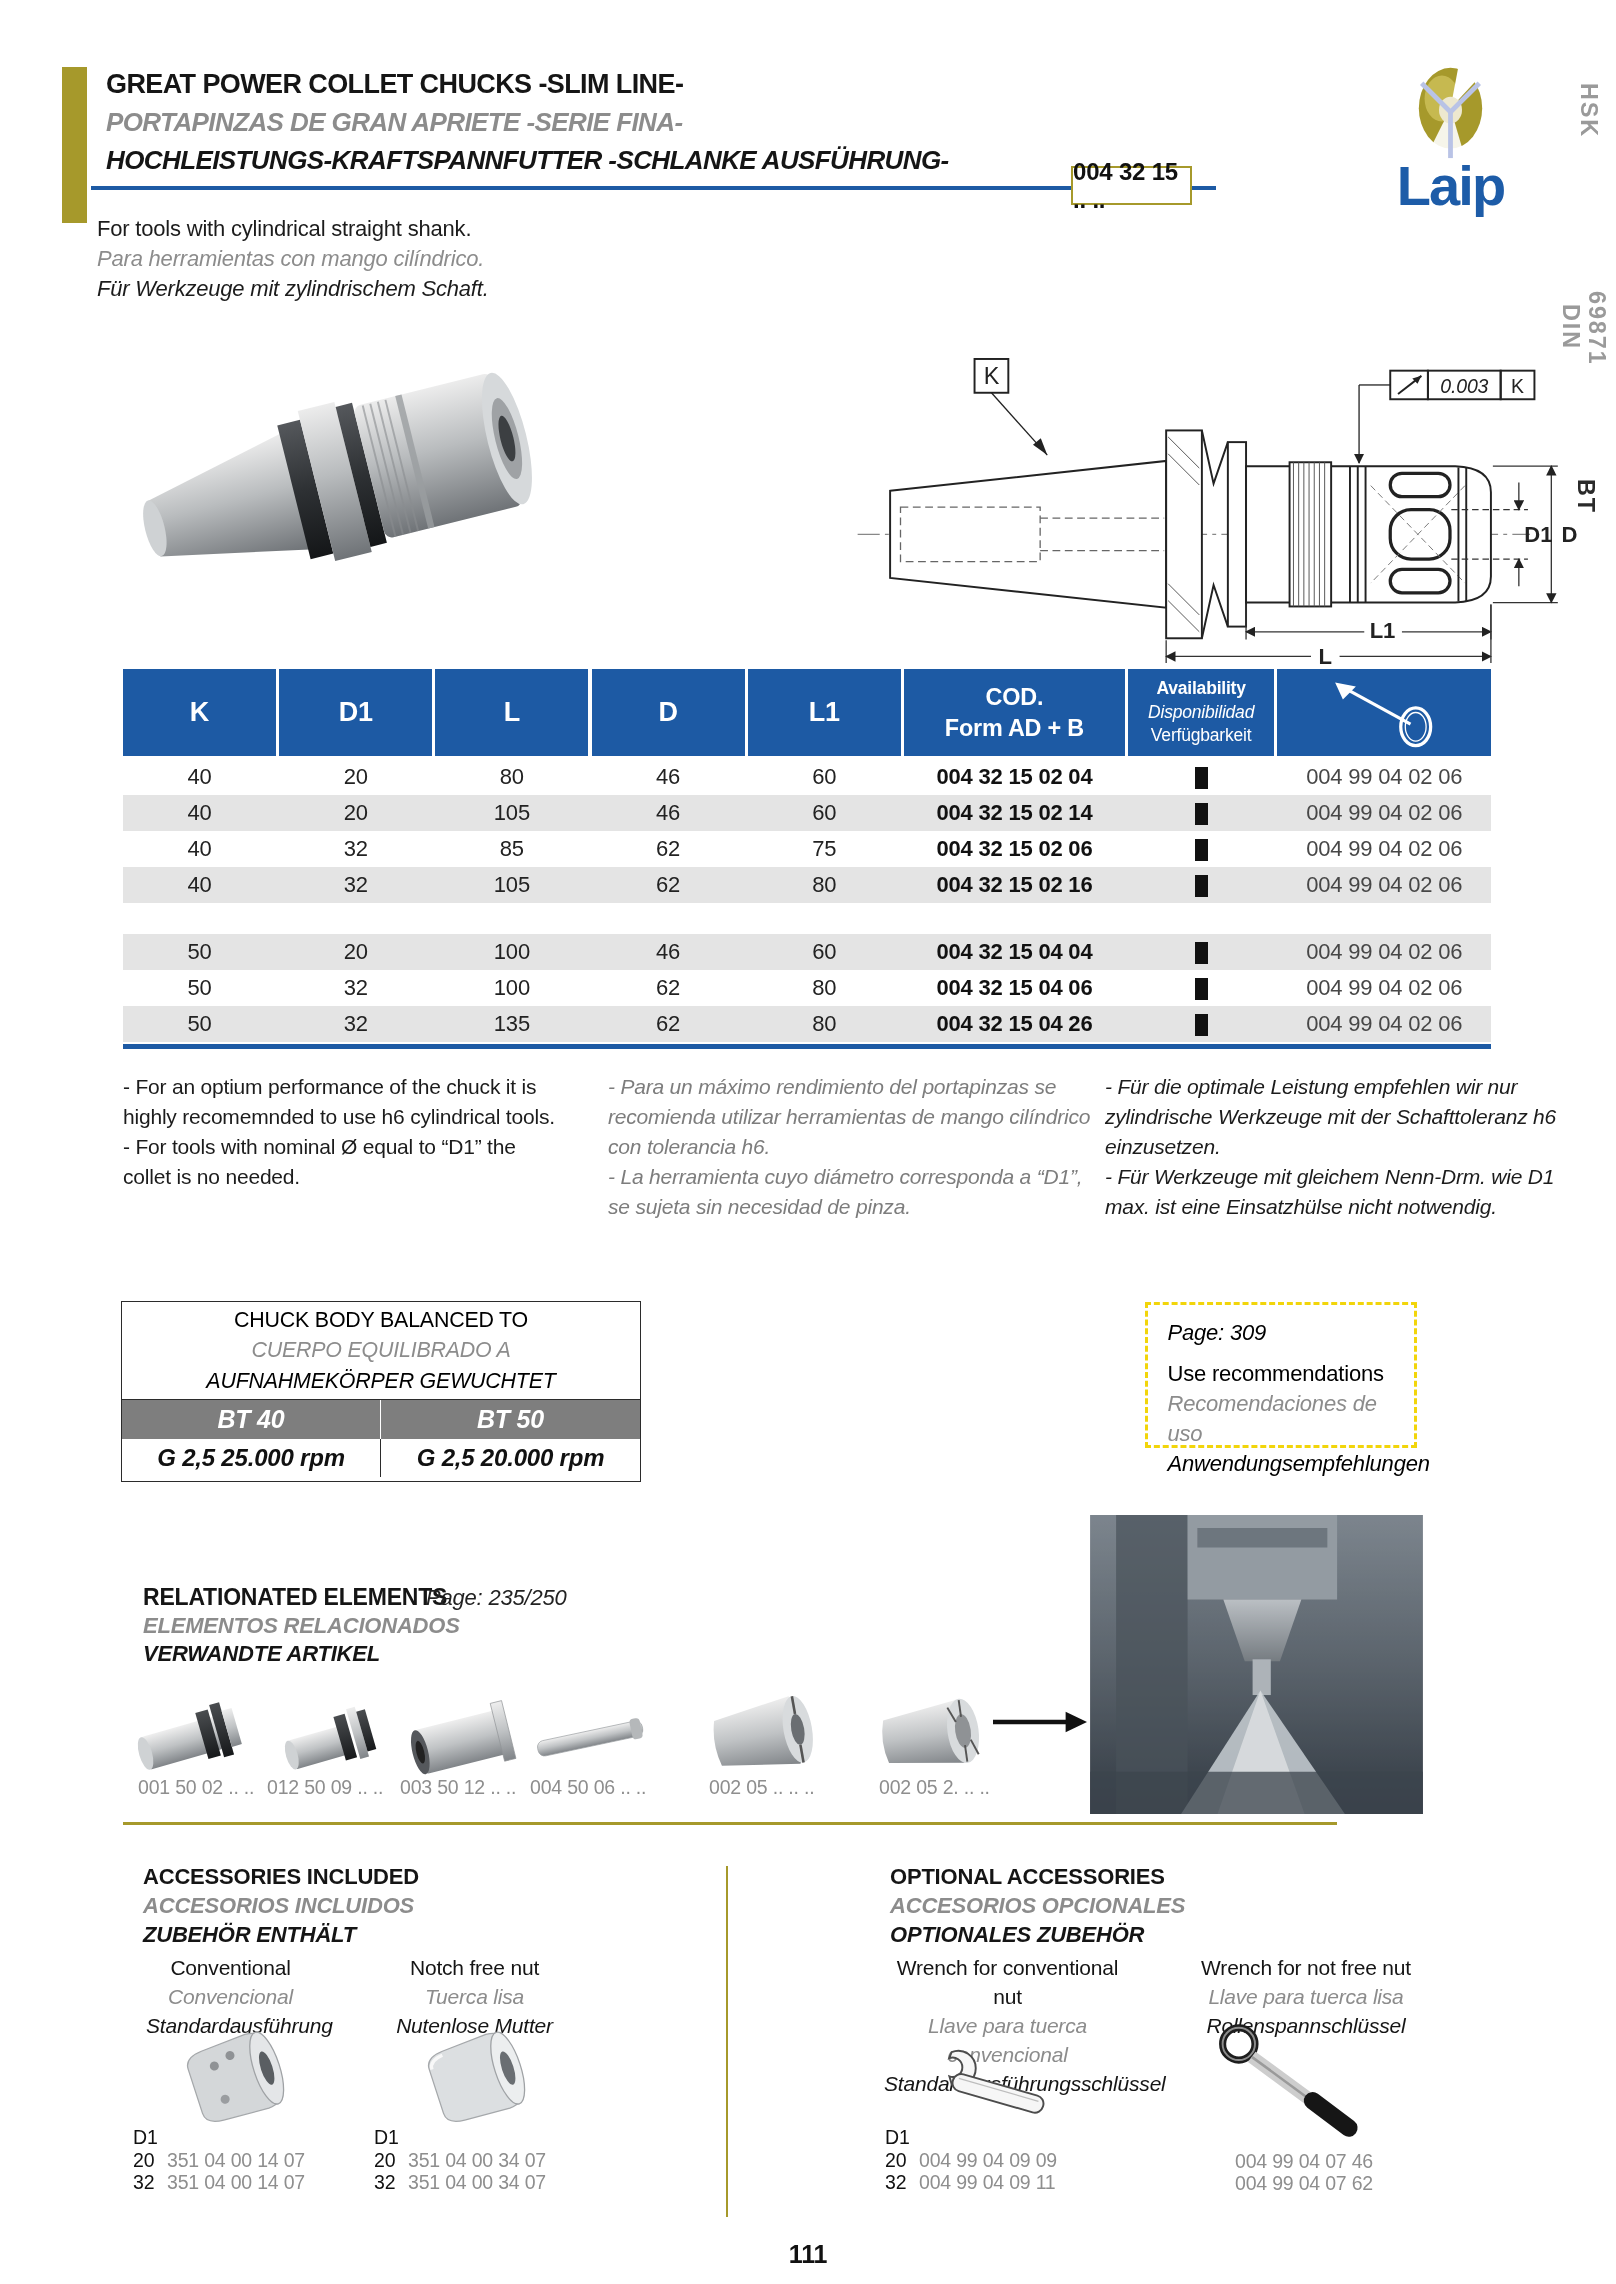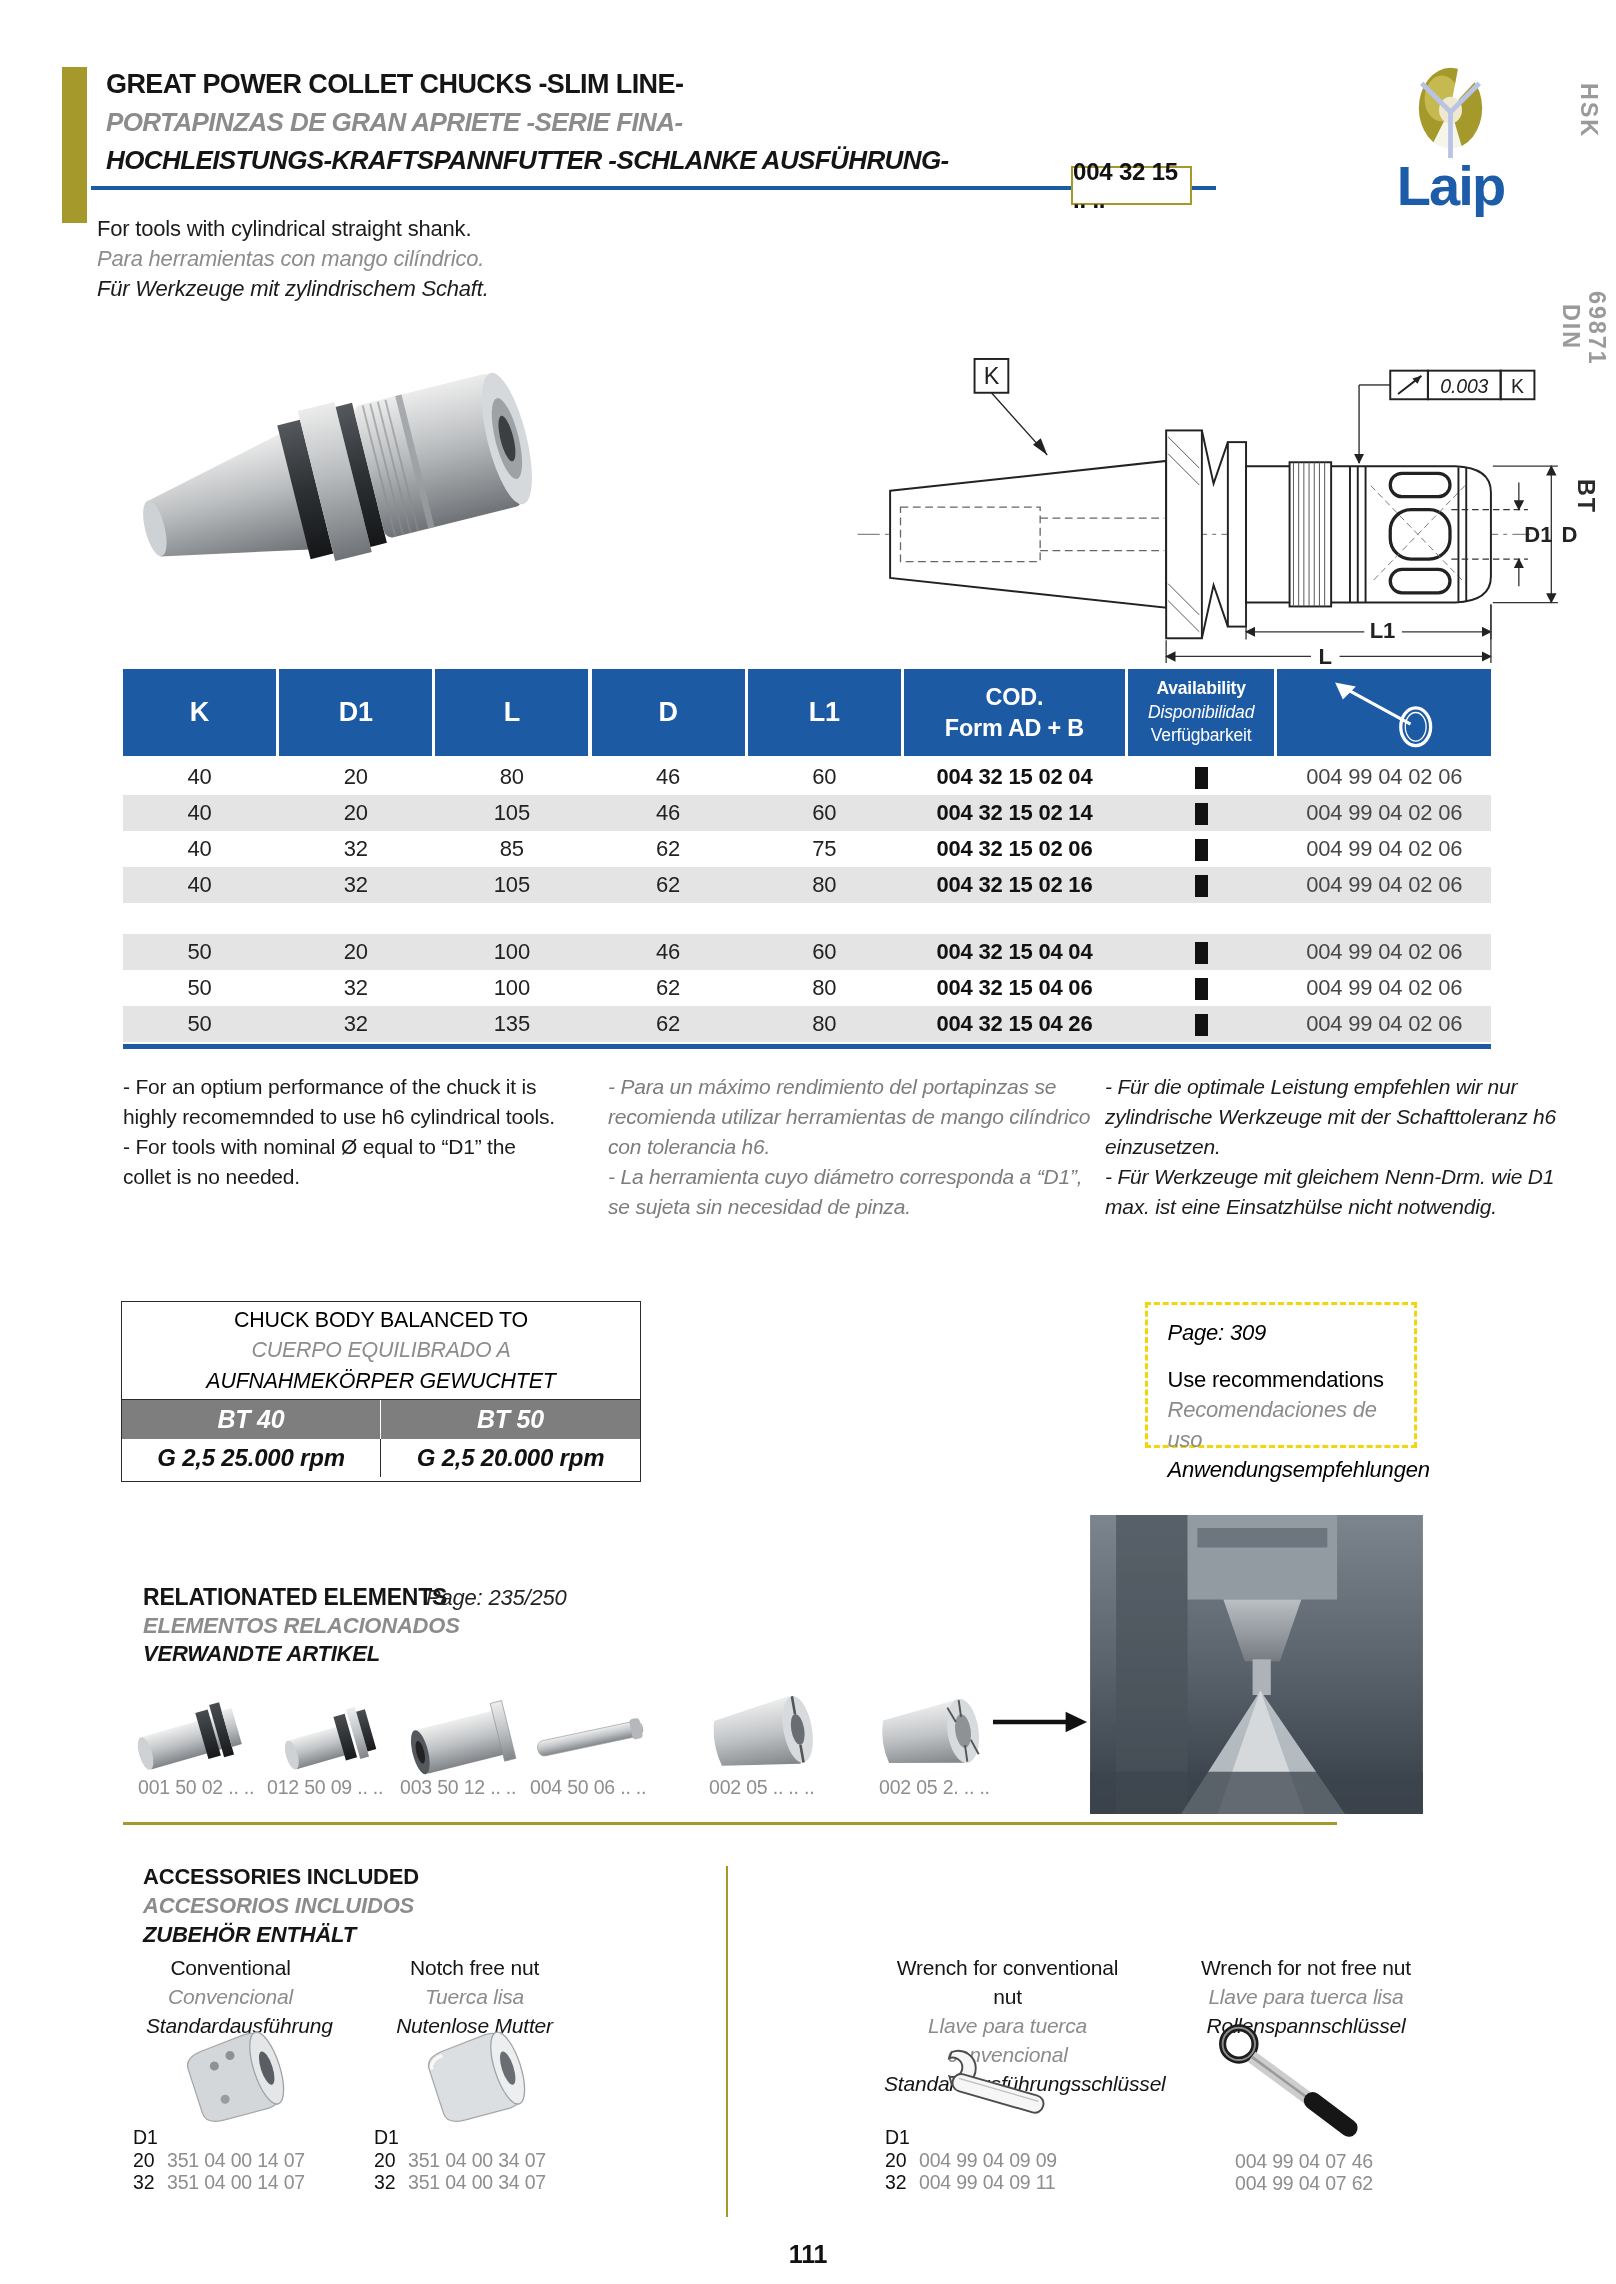--- a/index.html
+++ b/index.html
@@ -62,21 +62,21 @@
   .bt3{font-style:italic;}
   .bal-head{display:grid;grid-template-columns:1fr 1fr;height:40px;background:var(--hdrgray);border-top:1.9px solid #2b2b2b;}
   .bal-head div{display:flex;align-items:center;justify-content:center;color:#fff;font-weight:bold;font-style:italic;font-size:25px;}
   .bal-head div:first-child{border-right:1.9px solid #fff;}
   .bal-vals{display:grid;grid-template-columns:1fr 1fr;height:38px;}
   .bal-vals div{display:flex;align-items:center;justify-content:center;font-weight:bold;font-style:italic;font-size:24px;color:#111;}
   .bal-vals div:first-child{border-right:1.9px solid #2b2b2b;}
 
   
   .reco{left:1145px;top:1302px;width:272px;height:146px;border:3.2px dashed var(--yellow);padding:13px 0 0 19.5px;font-size:22px;line-height:30px;}
-  .reco .r1{font-style:italic;margin-bottom:17px;}
+  .reco .r1{font-style:italic;margin-bottom:11px;}
   .reco .r3{color:var(--gray);font-style:italic;}
   .reco .r4{font-style:italic;}
 
   
   .rel-h1{left:143px;top:1584px;font-size:23px;font-weight:bold;color:#151515;}
   .rel-page{left:426px;top:1585px;font-size:22px;font-style:italic;color:#222;}
   .rel-h2{left:143px;top:1613px;font-size:22px;font-weight:bold;font-style:italic;color:var(--gray);}
   .rel-h3{left:143px;top:1641px;font-size:22px;font-weight:bold;font-style:italic;color:#151515;}
   .rel-codes{left:123px;top:1776px;width:962px;height:26px;}
   .rel-code{position:absolute;top:0;font-size:19.5px;color:#8e8e8e;white-space:nowrap;}
@@ -595,20 +595,25 @@
           <div class="d1num">20</div>
           <div class="d1code">351 04 00 34 07</div>
         </div>
         <div class="d1row">
           <div class="d1num">32</div>
           <div class="d1code">351 04 00 34 07</div>
         </div>
       </div>
   </div>
 
+  <div class="abs acc-h acc-optional">
+    <div class="l1">OPTIONAL ACCESSORIES</div>
+    <div class="l2">ACCESORIOS OPCIONALES</div>
+    <div class="l3">OPTIONALES ZUBEHÖR</div>
+  </div>
 
   <div class="acc-item" style="left:884px;top:1953px;width:247px;">
     <div class="n1">Wrench for conventional nut</div>
     <div class="n2">Llave para tuerca convencional</div>
     <div class="n3">Standardausführungsschlüssel</div>
   </div>
   <div class="acc-item" style="left:1199px;top:1953px;width:214px;">
     <div class="n1">Wrench for not free nut</div>
     <div class="n2">Llave para tuerca lisa</div>
     <div class="n3">Rollenspannschlüssel</div>

